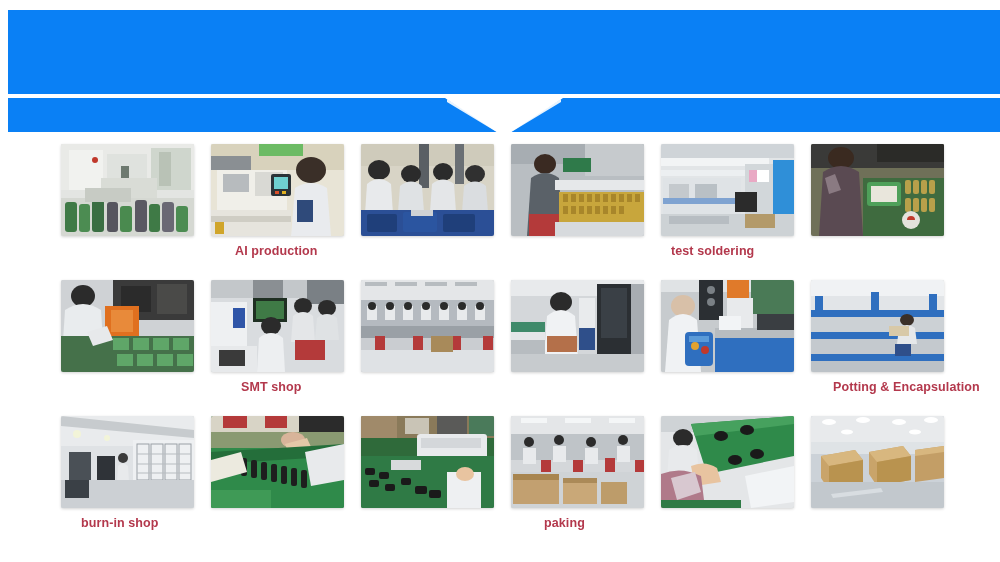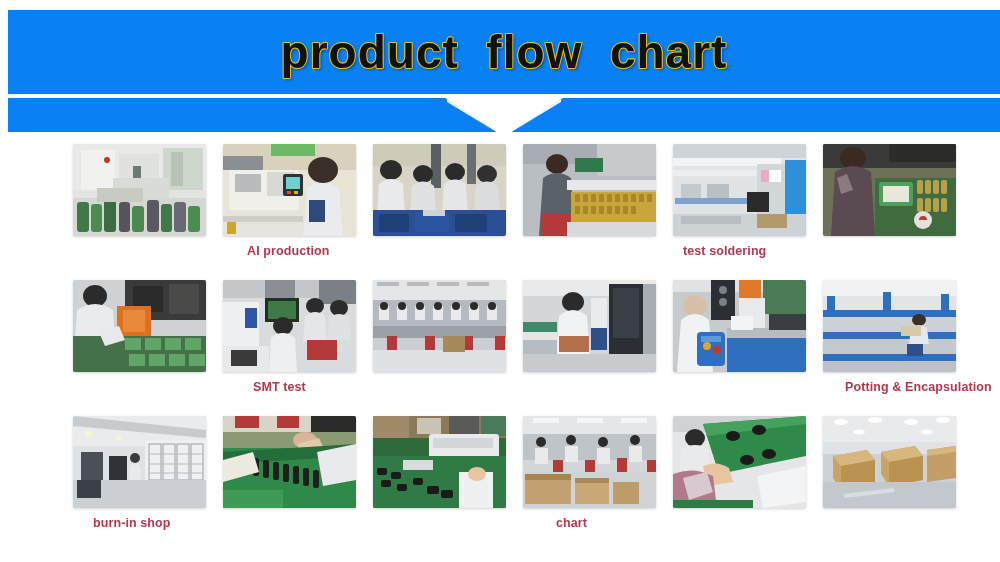--- a/index.html
+++ b/index.html
@@ -80,21 +80,21 @@
        1px  0   0 #e8c018,
       -1px  0   0 #e8c018,
        0    1px 0 #e8c018,
        0   -1px 0 #e8c018,
        2px  2px 3px rgba(0,0,0,0.35);
   }
 
   
   .grid {
     position: absolute;
-    left: 16px;
+    left: 4px;
     top: 132px;
     width: 808px;
     height: 430px;
   }
   .grid-row {
     position: relative;
     height: 136px;
   }
   .cell {
     position: absolute;
@@ -131,21 +131,20 @@
   <div class="banner-gap"></div>
   <div class="banner-lower"></div>
 
   <div class="banner-notch">
     <svg width="118" height="40" viewBox="0 0 118 40" xmlns="http://www.w3.org/2000/svg">
       <polygon points="0,0 118,0 118,4 63,40 55,40 0,4" fill="#ffffff"></polygon>
       <polygon points="2,5 55,38 63,38 116,5 116,8 63,40 55,40 2,8" fill="#ffffff" opacity="0.9"></polygon>
     </svg>
   </div>
 
-  <div class="banner-title">product  flow  chart</div>
 </div>
 
 <div class="grid">
 
   <div class="grid-row">
     <div class="cell" style="left:57px">
       <div class="photo">
         <svg viewBox="0 0 133 92" preserveAspectRatio="none">
           <rect width="133" height="92" fill="#e3e5e2"></rect>
           <rect x="0" y="0" width="133" height="46" fill="#e9eae7"></rect>
@@ -467,21 +466,21 @@
           <rect x="0" y="59" width="133" height="15" fill="#c4c9ce"></rect>
           <rect x="0" y="81" width="133" height="11" fill="#bcc2c7"></rect>
           <ellipse cx="96" cy="40" rx="7" ry="6" fill="#3a2f28"></ellipse>
           <path d="M88 48 Q96 42 104 48 L106 64 L86 64 Z" fill="#e6e8ea"></path>
           <rect x="78" y="46" width="20" height="10" fill="#d8c9a8"></rect>
           <rect x="84" y="64" width="16" height="12" fill="#2f4f8a"></rect>
         </svg>
       </div>
     </div>
 
-    <div class="caption" style="left:237px">SMT test</div>
+    <div class="caption" style="left:237px">SMT shop</div>
     <div class="caption" style="left:829px">Potting &amp; Encapsulation</div>
   </div>
 
   <div class="grid-row">
     <div class="cell" style="left:57px">
       <div class="photo">
         <svg viewBox="0 0 133 92" preserveAspectRatio="none">
           <rect width="133" height="92" fill="#dadde0"></rect>
           <rect x="0" y="0" width="133" height="30" fill="#e9ebed"></rect>
           <path d="M0 0 L133 14 L133 22 L0 10 Z" fill="#c7cbce"></path>
@@ -651,16 +650,16 @@
           <path d="M66 46 L100 40 L100 64 L66 70 Z" fill="#b9934f"></path>
           <path d="M104 34 L133 30 L133 62 L104 66 Z" fill="#c39e66"></path>
           <path d="M104 34 L133 30 L133 36 L104 40 Z" fill="#d8b77f"></path>
           <rect x="0" y="66" width="133" height="26" fill="#c2c8cd"></rect>
           <path d="M20 78 L70 72 L72 76 L22 82 Z" fill="#d8dde1"></path>
         </svg>
       </div>
     </div>
 
     <div class="caption" style="left:77px">burn-in shop</div>
-    <div class="caption" style="left:540px">chart</div>
+    <div class="caption" style="left:540px">paking</div>
   </div>
 
 </div>
 
 </body></html>

